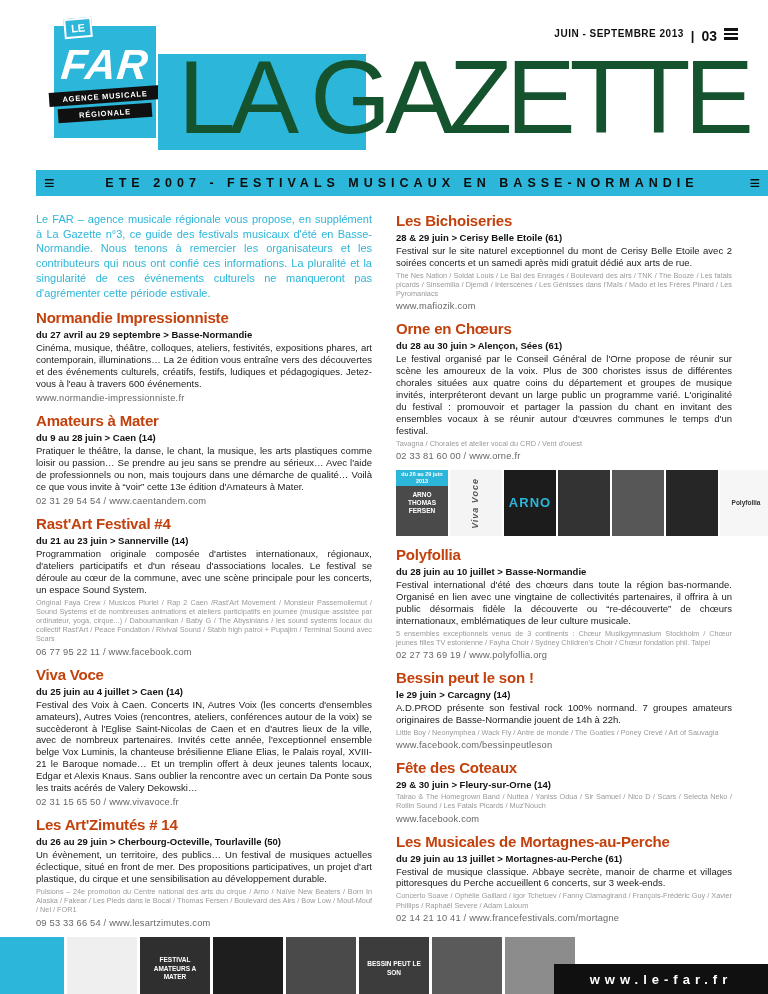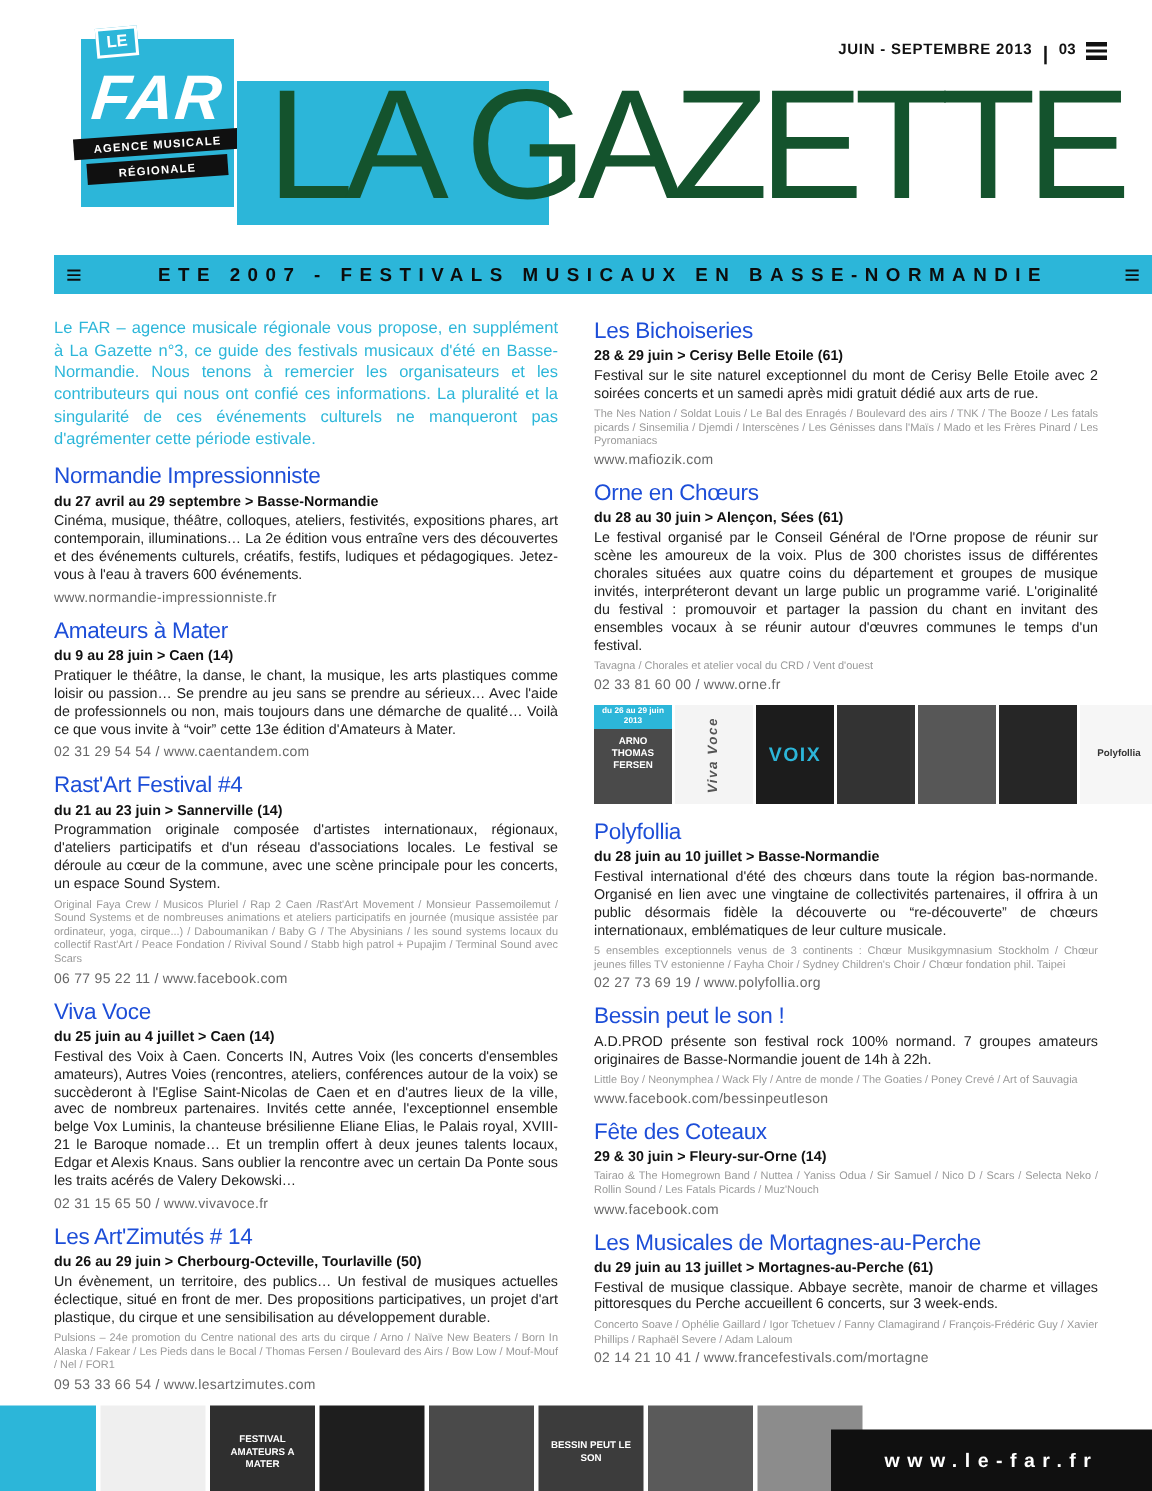--- a/index.html
+++ b/index.html
@@ -4,21 +4,21 @@
 <style>
   html,body{margin:0;padding:0;background:#fff;}
   .page{width:768px;height:994px;position:relative;overflow:hidden;background:#fff;margin:0 auto;
         font-family:"Liberation Sans", sans-serif;color:#222;}
 
   
   .issue-line{position:absolute;top:28px;right:30px;display:flex;align-items:flex-start;gap:7px;
               font-weight:bold;color:#111;}
   .issue-date{font-size:10px;letter-spacing:.5px;}
   .issue-sep{font-size:13px;}
-  .issue-number{font-size:10px;}
+  .issue-number{font-size:14px;}
   .menu-icon{display:flex;flex-direction:column;gap:2px;}
   .menu-icon i{display:block;width:14px;height:2.5px;background:#111;}
 
   .logo{position:absolute;left:54px;top:26px;width:102px;height:112px;background:#2cb6d9;
         box-sizing:border-box;padding-top:4px;}
   .logo-le{position:absolute;top:-8px;left:10px;background:#2cb6d9;border:2px solid #fff;
            color:#fff;font-weight:bold;font-size:11px;padding:2px 5px;transform:rotate(-5deg);}
   .logo-far{color:#fff;font-size:42px;font-weight:bold;font-style:italic;text-align:center;
             margin-top:14px;letter-spacing:1px;transform:skewX(-6deg);line-height:1;}
   .logo-ribbon{background:#101010;color:#fff;font-size:7.5px;font-weight:bold;letter-spacing:.8px;
@@ -35,21 +35,21 @@
   .banner-text{flex:1;text-align:center;font-size:12.5px;font-weight:bold;letter-spacing:5px;
                color:#0d0d0d;white-space:nowrap;overflow:hidden;}
 
   
   .content{position:absolute;left:36px;top:212px;width:696px;display:flex;gap:24px;}
   .col{width:336px;}
 
   .intro{color:#2cb6d9;font-size:11px;line-height:1.34;text-align:justify;margin:0 0 9px 0;}
 
   .article{margin-bottom:9px;}
-  .a-title{font-size:15px;font-weight:normal;color:#1d4ed8;margin:0 0 3px 0;letter-spacing:-.2px;}
+  .a-title{font-size:15px;font-weight:bold;color:#c2410c;margin:0 0 3px 0;letter-spacing:-.2px;}
   .a-date{font-size:9.5px;font-weight:bold;color:#111;margin-bottom:2px;}
   .a-body{font-size:9.5px;line-height:1.26;text-align:justify;color:#222;margin:0;}
   .a-credits{font-size:7.3px;line-height:1.25;text-align:justify;color:#9a9a9a;margin:2px 0 0 0;}
   .a-contact{font-size:9.3px;color:#666;margin-top:3px;letter-spacing:.2px;}
 
   
   .poster-row{display:flex;gap:3px;height:64px;}
   #left-poster-row{margin-left:-36px;margin-top:8px;}
   #right-poster-row{margin:4px -40px 10px 0;gap:2px;height:66px;}
   .accent-square{width:64px;flex:0 0 auto;background:#2cb6d9;}
@@ -58,21 +58,21 @@
           padding:3px;box-sizing:border-box;overflow:hidden;}
   #left-poster-row .poster{width:70px;}
   #right-poster-row .poster{width:52px;}
   .poster-band{position:absolute;top:0;left:0;right:0;background:#2cb6d9;color:#fff;font-size:5.5px;
                font-weight:bold;padding:1px 0;}
   .poster.vertical .poster-label{writing-mode:vertical-rl;transform:rotate(180deg);font-size:9px;
                letter-spacing:1px;font-style:italic;}
   .poster.accent-big .poster-label{font-size:13px;letter-spacing:1px;}
 
   
-  .footer-bar{position:absolute;right:0;bottom:0;width:214px;height:41px;background:#101010;
+  .footer-bar{position:absolute;right:0;bottom:0;width:214px;height:30px;background:#101010;
               display:flex;align-items:center;justify-content:center;}
   .footer-url{color:#fff;font-size:13px;font-weight:bold;letter-spacing:5px;}
 </style>
 </head>
 <body>
 
 <div class="page">
 
   <div class="issue-line">
     <span class="issue-date">JUIN - SEPTEMBRE 2013</span>
@@ -182,21 +182,21 @@
         </div>
       <div class="poster-row" id="right-poster-row">
           <div class="poster" style="background: rgb(74, 74, 74); color: rgb(255, 255, 255);">
             <div class="poster-band">du 26 au 29 juin 2013</div>
             <div class="poster-label">ARNO THOMAS FERSEN</div>
           </div>
           <div class="poster vertical" style="background: rgb(244, 244, 244); color: rgb(85, 85, 85);">
             <div class="poster-label">Viva Voce</div>
           </div>
           <div class="poster accent-big" style="background: rgb(28, 28, 28); color: rgb(44, 182, 217);">
-            <div class="poster-label">VOIX</div>
+            <div class="poster-label">ARNO</div>
           </div>
           <div class="poster" style="background: rgb(51, 51, 51); color: rgb(221, 221, 221);">
             <div class="poster-label"></div>
           </div>
           <div class="poster" style="background: rgb(87, 87, 87); color: rgb(255, 255, 255);">
             <div class="poster-label"></div>
           </div>
           <div class="poster" style="background: rgb(38, 38, 38); color: rgb(204, 204, 204);">
             <div class="poster-label"></div>
           </div>
@@ -207,20 +207,21 @@
       <div id="right-articles-bottom">
           <article class="article">
             <h2 class="a-title">Polyfollia</h2>
             <div class="a-date">du 28 juin au 10 juillet &gt; Basse-Normandie</div>
             <p class="a-body">Festival international d'été des chœurs dans toute la région bas-normande. Organisé en lien avec une vingtaine de collectivités partenaires, il offrira à un public désormais fidèle la découverte ou “re-découverte” de chœurs internationaux, emblématiques de leur culture musicale.</p>
             <p class="a-credits">5 ensembles exceptionnels venus de 3 continents : Chœur Musikgymnasium Stockholm / Chœur jeunes filles TV estonienne / Fayha Choir / Sydney Children's Choir / Chœur fondation phil. Taipei</p>
             <div class="a-contact">02 27 73 69 19 / www.polyfollia.org</div>
           </article>
           <article class="article">
             <h2 class="a-title">Bessin peut le son !</h2>
+            <div class="a-date">le 29 juin &gt; Carcagny (14)</div>
             <p class="a-body">A.D.PROD présente son festival rock 100% normand. 7 groupes amateurs originaires de Basse-Normandie jouent de 14h à 22h.</p>
             <p class="a-credits">Little Boy / Neonymphea / Wack Fly / Antre de monde / The Goaties / Poney Crevé / Art of Sauvagia</p>
             <div class="a-contact">www.facebook.com/bessinpeutleson</div>
           </article>
           <article class="article">
             <h2 class="a-title">Fête des Coteaux</h2>
             <div class="a-date">29 &amp; 30 juin &gt; Fleury-sur-Orne (14)</div>
             <p class="a-credits">Tairao &amp; The Homegrown Band / Nuttea / Yaniss Odua / Sir Samuel / Nico D / Scars / Selecta Neko / Rollin Sound / Les Fatals Picards / Muz'Nouch</p>
             <div class="a-contact">www.facebook.com</div>
           </article>

